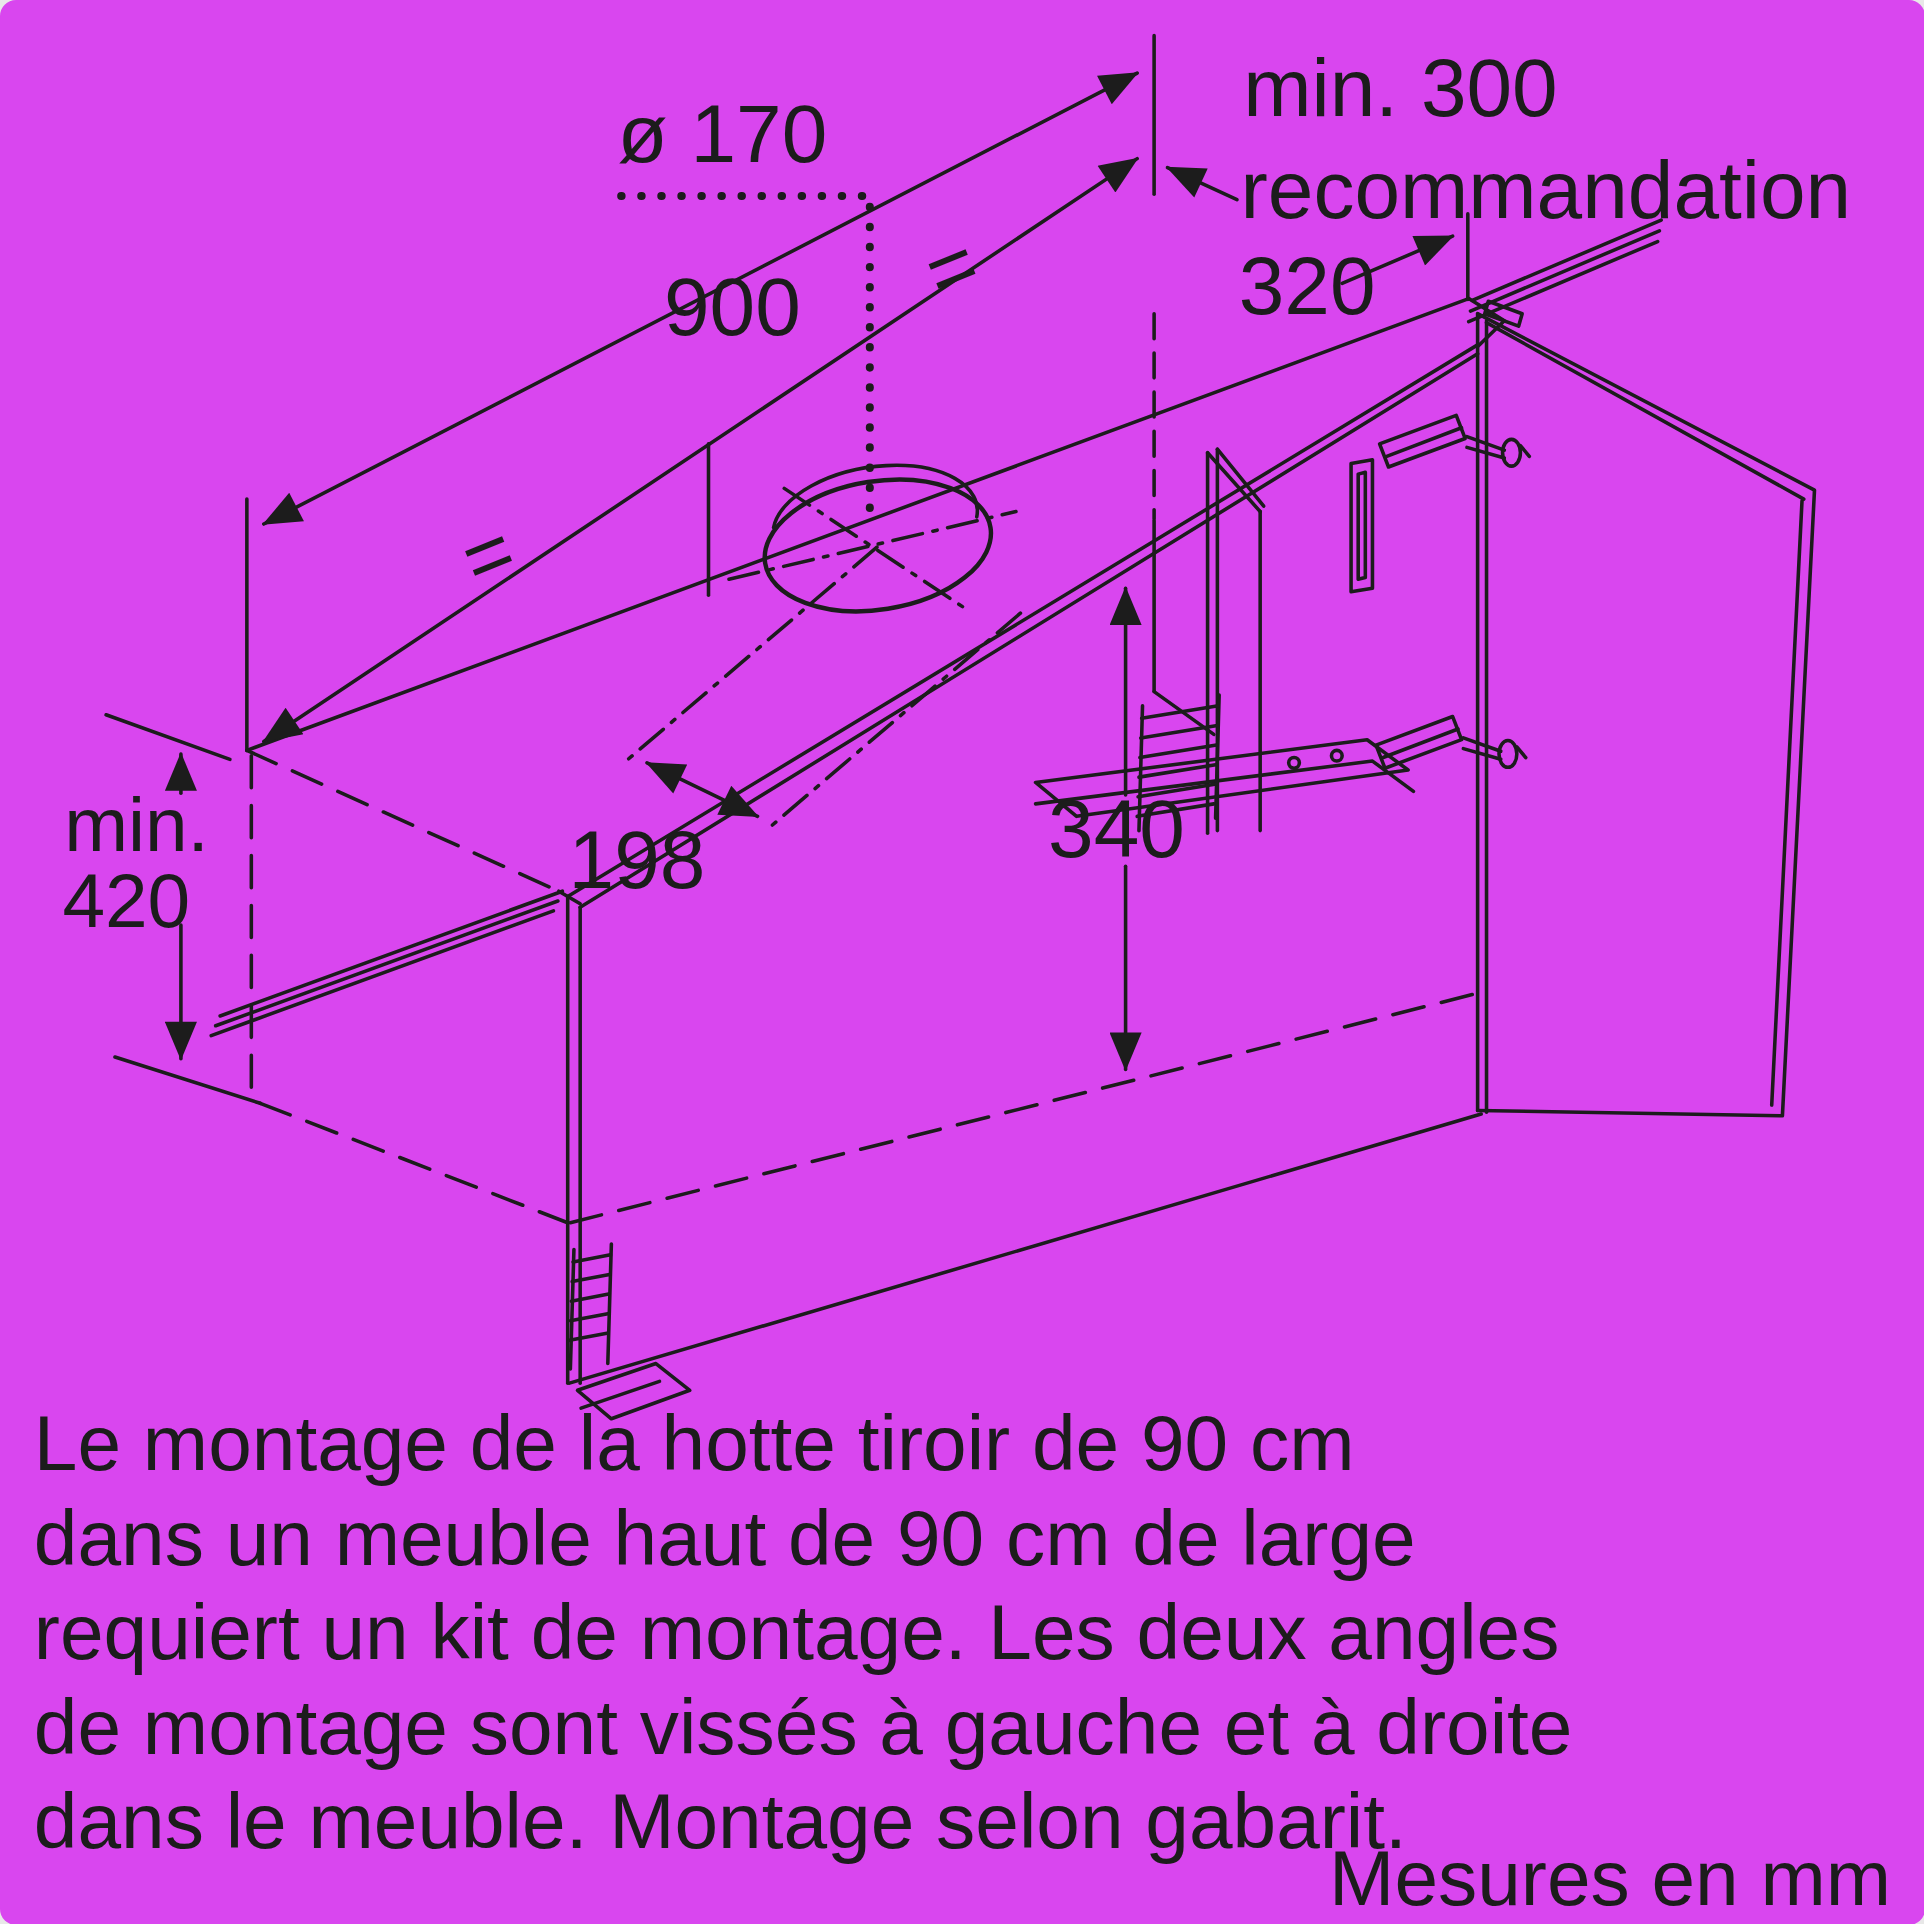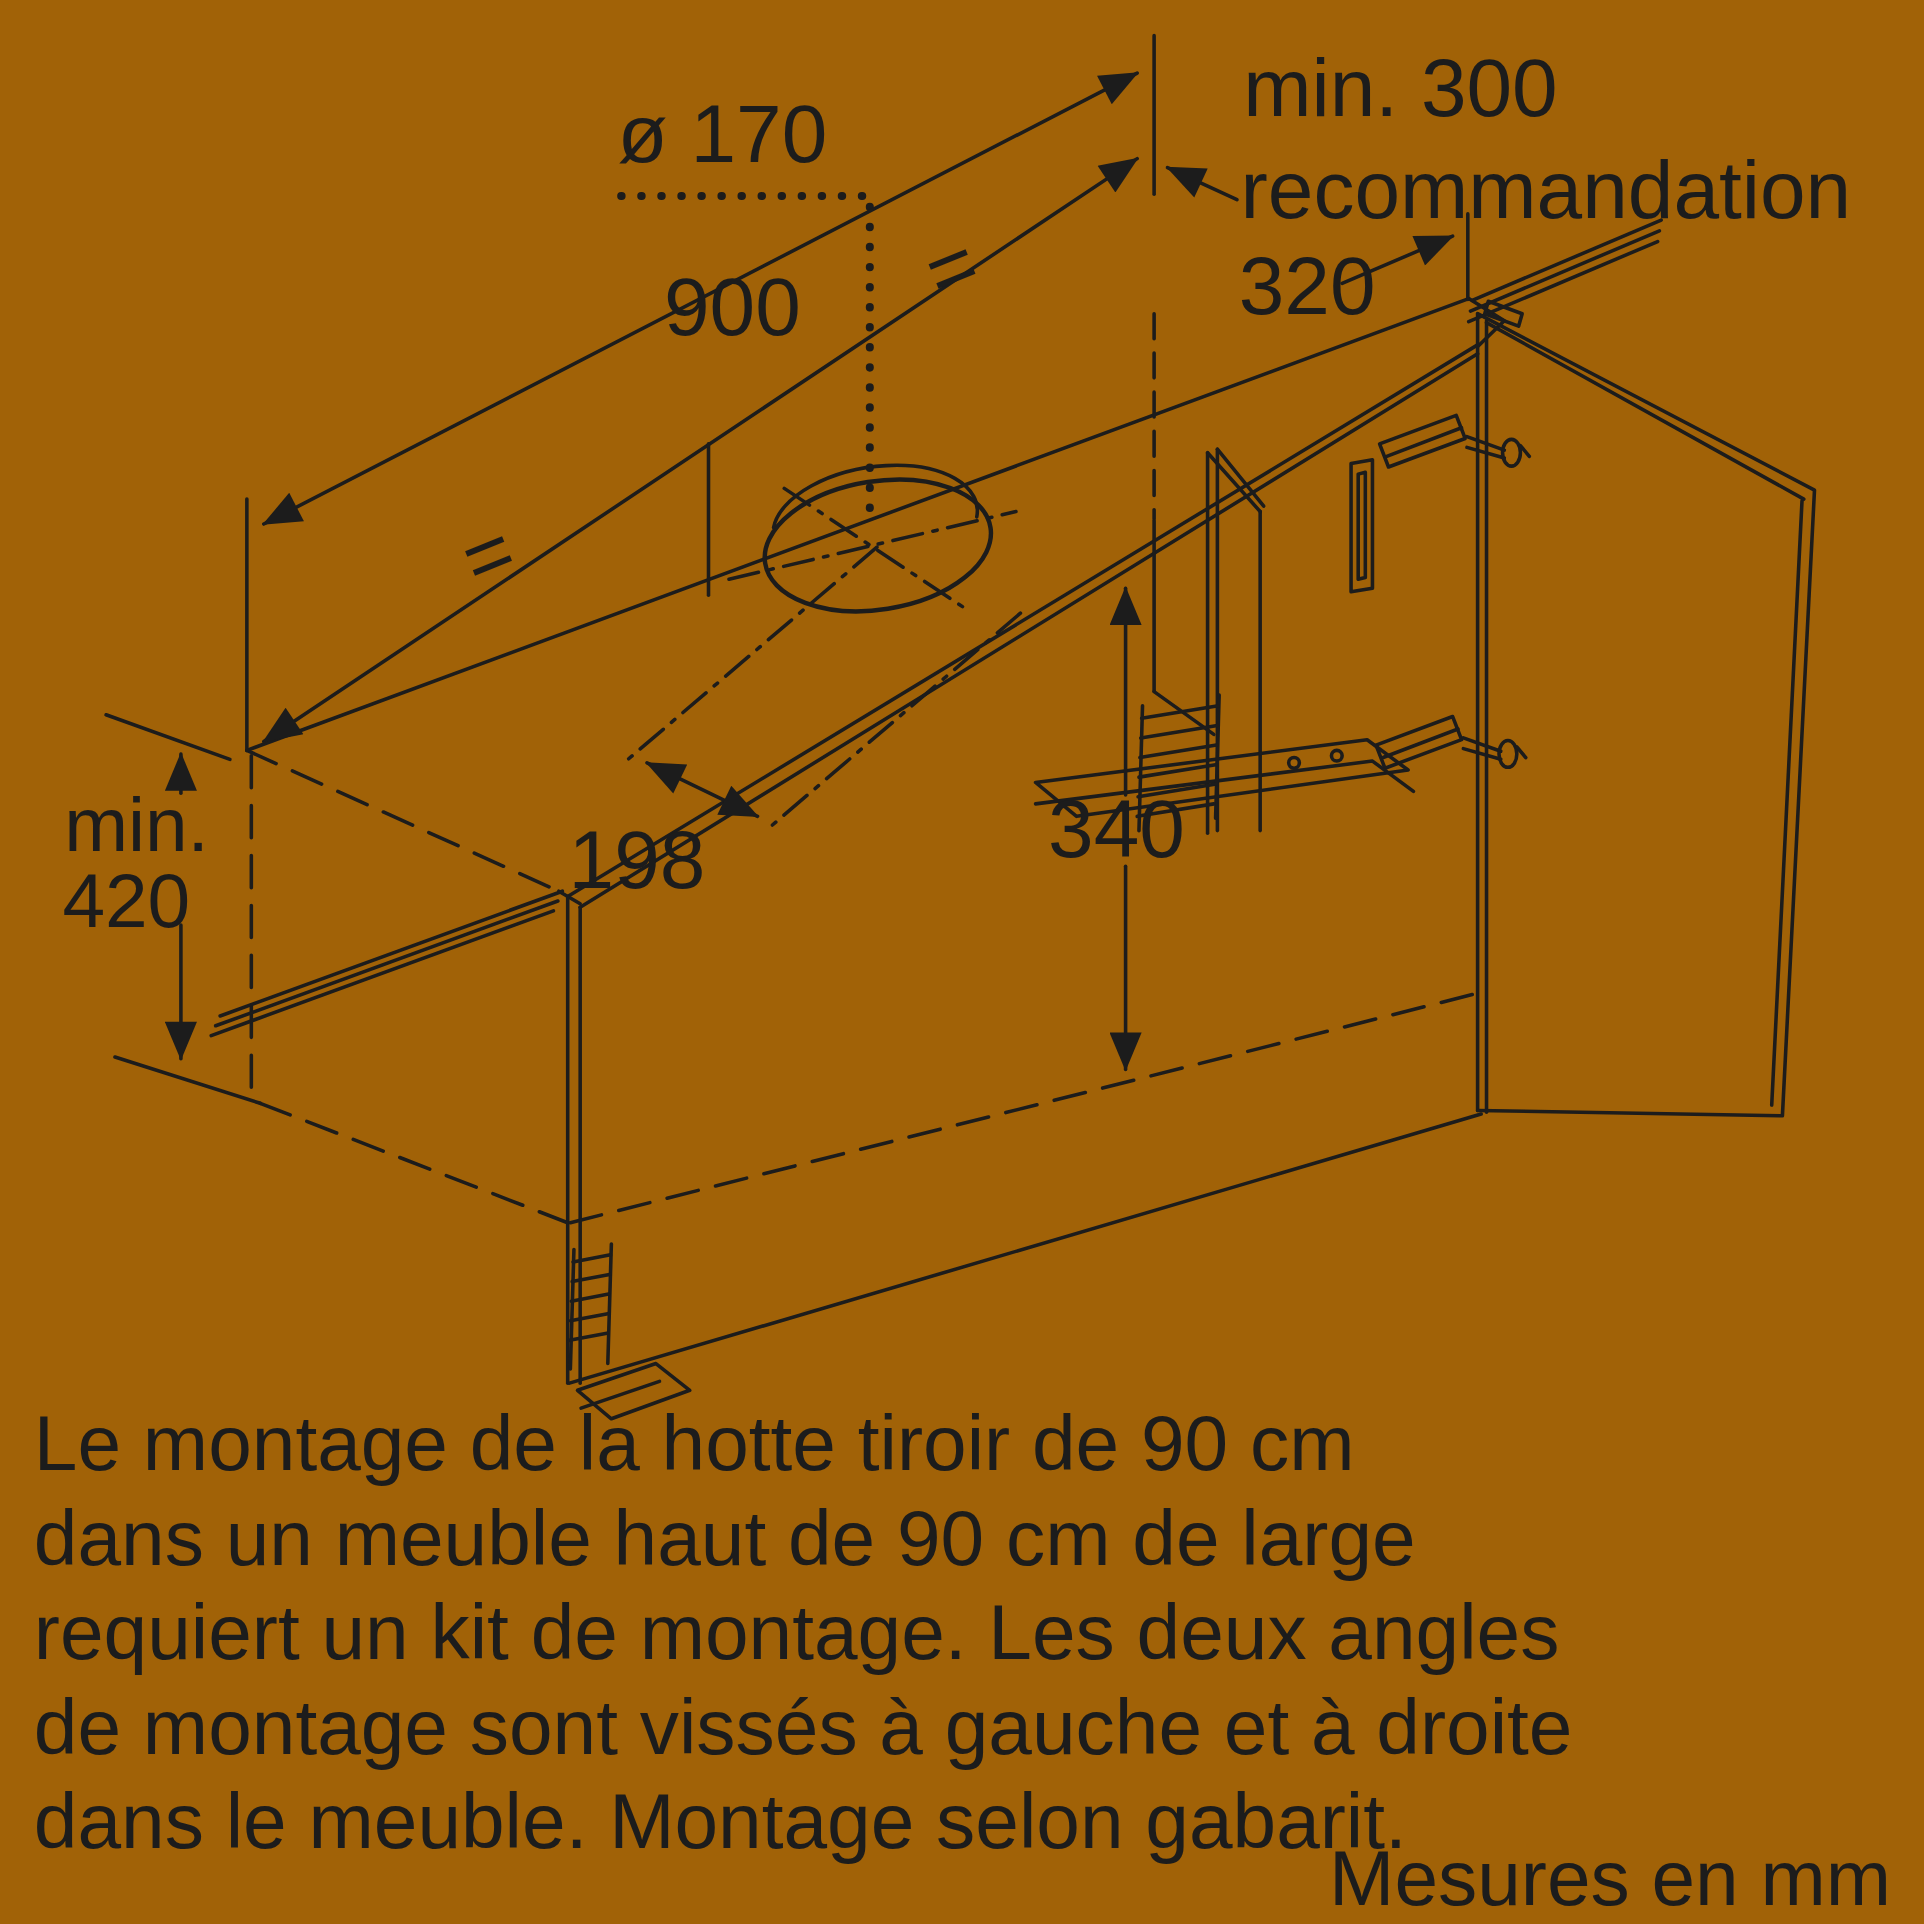--- a/index.html
+++ b/index.html
@@ -1,21 +1,22 @@
 <!DOCTYPE html>
 <html style="font-size:14.3px"><head>
 <meta charset="utf-8">
 <style>
   html,body{margin:0;padding:0;background:#e8e8e8;}
   .page{
     position:relative;
     width:1925px;height:1925px;
-    background:#a16207;
+    background:#d946ef;
     font-family:"Liberation Sans", sans-serif;
     overflow:hidden;
+    border-radius:16px;
   }
   svg{display:block;width:100%;height:100%;}
   .ln{stroke:#1c1c1c;stroke-width:4;fill:none;stroke-linecap:round;stroke-linejoin:round;}
   .thick{stroke-width:5;}
   .dash{stroke-dasharray:36 20;}
   .dash2{stroke-dasharray:28 16;}
   .dashdot{stroke-dasharray:34 12 5 12;}
   .dots{stroke-width:9;stroke-dasharray:0.5 22;stroke-linecap:round;}
   text{fill:#1c1c1c;}
   .dim{font-size:92px;}

